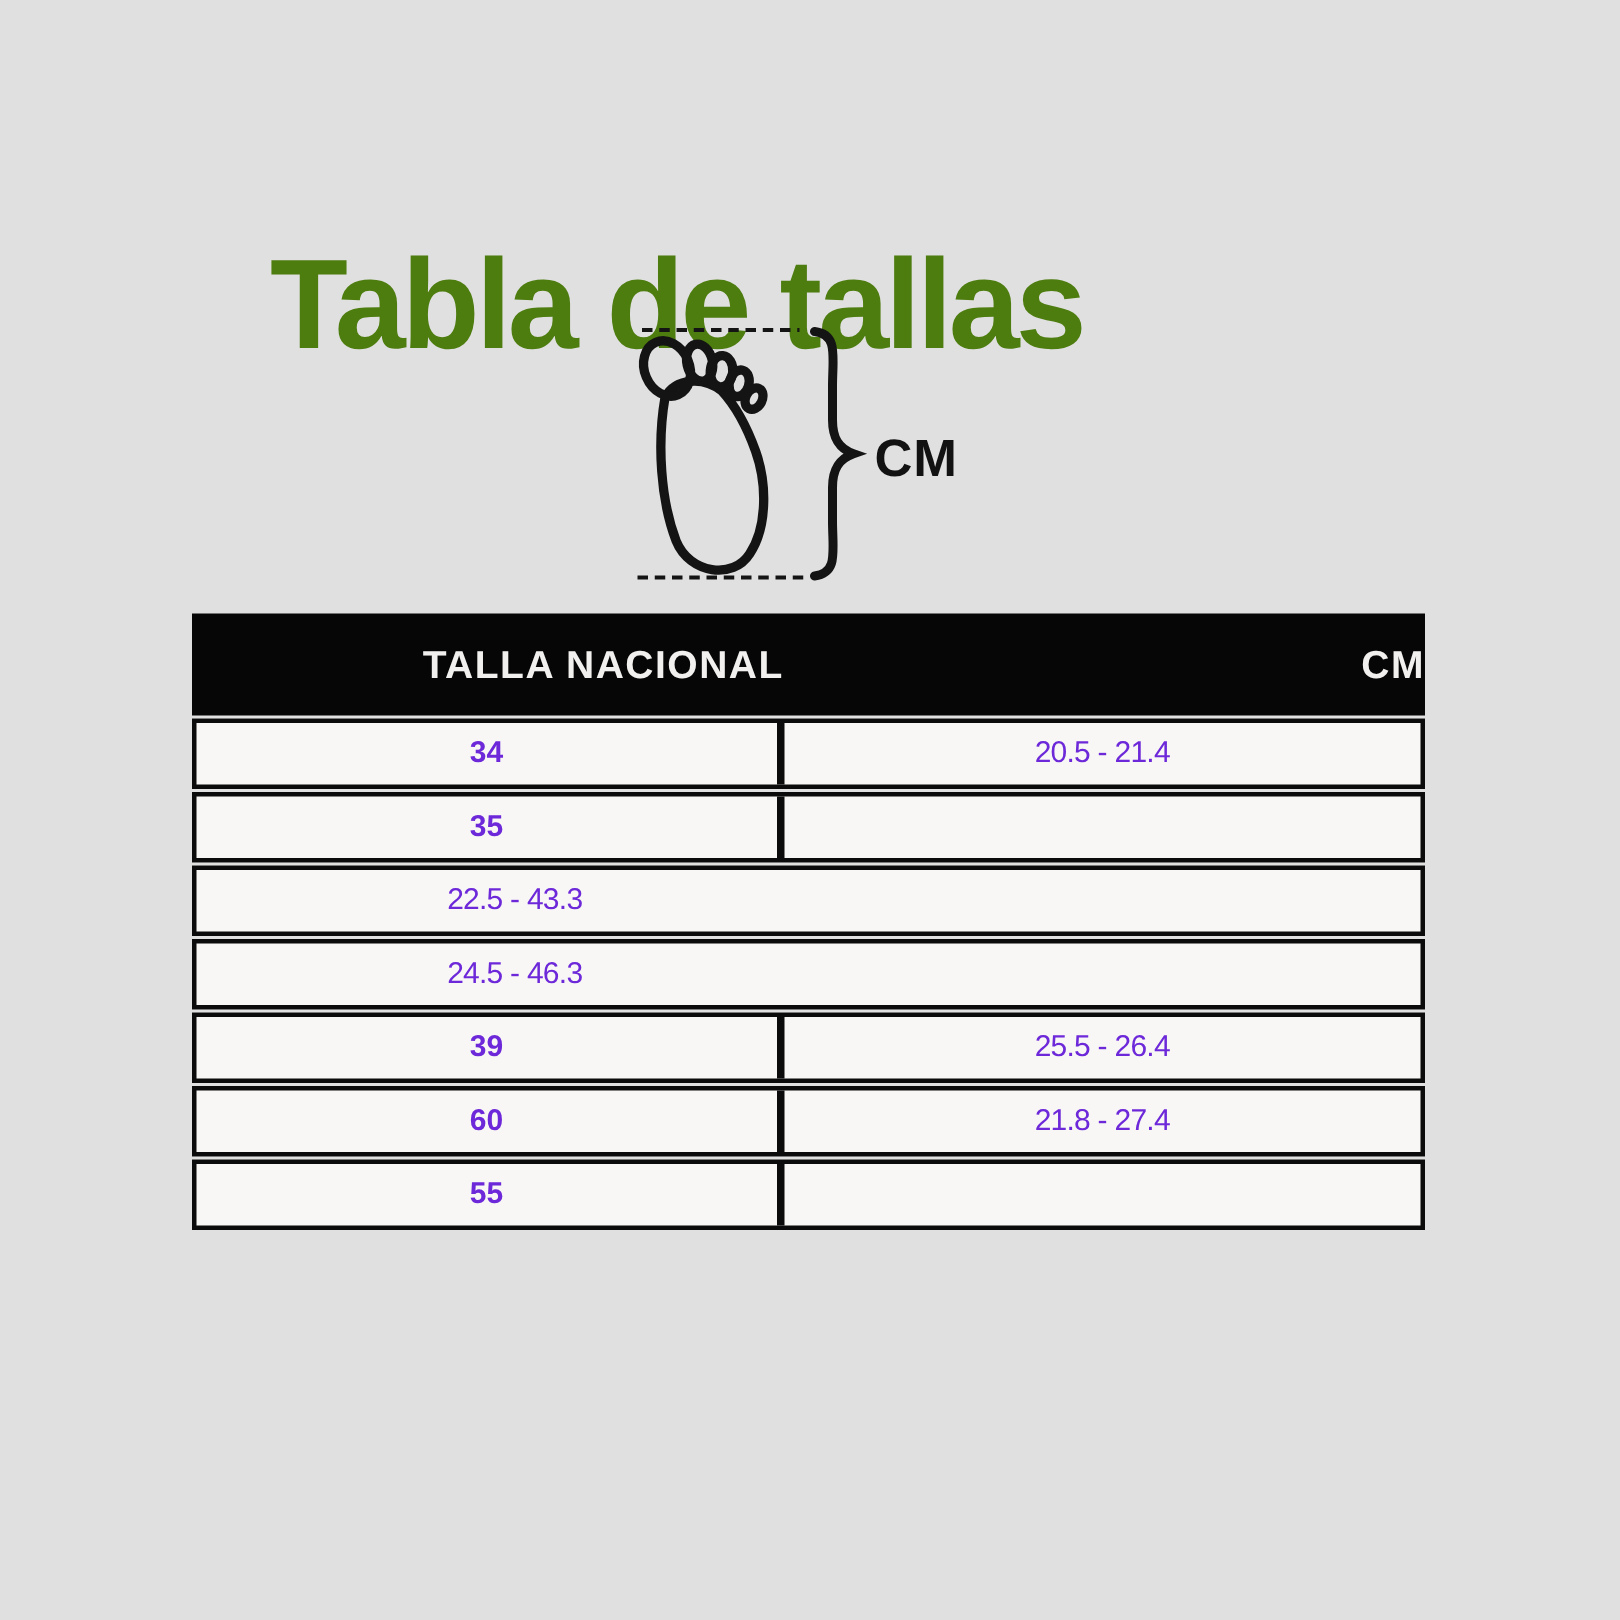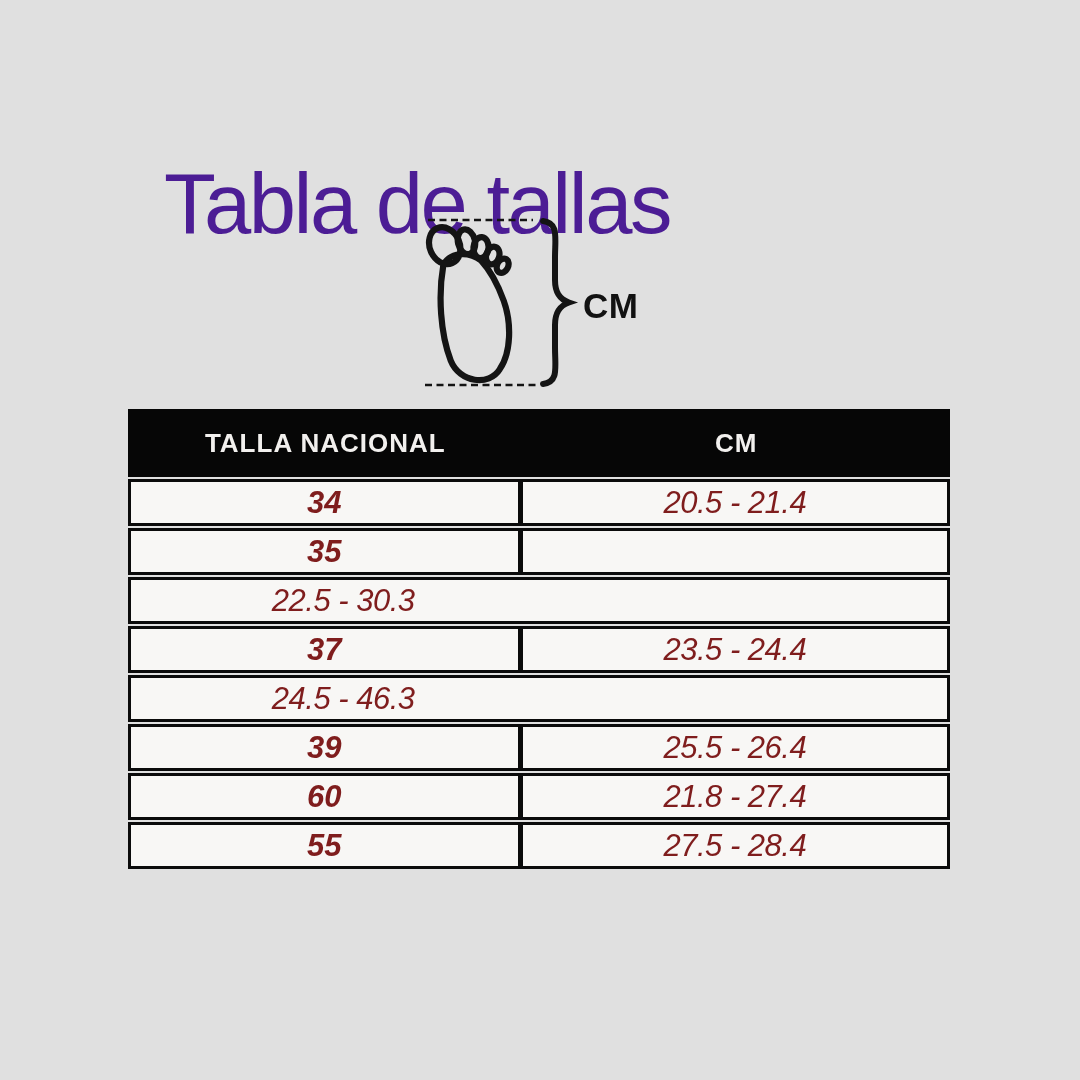--- a/index.html
+++ b/index.html
@@ -10,26 +10,26 @@
   .canvas{
     position:relative;
     width:1080px;height:1080px;
     margin:0 auto;
     background:#e0e0e0;
     overflow:hidden;
   }
   
   .page-title{
     position:absolute;
-    left:164px;top:104px;
+    left:180px;top:104px;
     font-size:85px;
     line-height:1;
-    font-weight:400;
+    font-weight:700;
     letter-spacing:-2.5px;
-    color:#4c1d95;
+    color:#4d7c0f;
   }
   
   .foot-graphic{
     position:absolute;
     left:420px;top:210px;
     width:240px;height:190px;
   }
   .foot-graphic svg{position:absolute;left:0;top:0;}
   .cm-label{
     position:absolute;
@@ -47,42 +47,41 @@
   }
   .thead{
     display:flex;
     height:68px;
     background:#060606;
     color:#f2f0ee;
     font-weight:700;
     font-size:26px;
     letter-spacing:1px;
     align-items:center;
-    text-align:center;
+    text-align:right;
   }
   .thead .hcell{line-height:68px;}
   .hcell.c1{width:48%;}
   .hcell.c2{width:52%;}
   .tbody{margin-top:0;}
   .trow{
     display:flex;
     height:47px;
     margin-top:2px;
     background:#f8f7f5;
     border:3px solid #0b0b0b;
     box-sizing:border-box;
   }
   .cell{
     display:flex;
     align-items:center;
     justify-content:center;
-    font-size:31px;
-    color:#7f1d1d;
+    font-size:20px;
+    color:#6d28d9;
     box-sizing:border-box;
-    font-style:italic;
   }
   .cell.size{
     width:48%;
     font-weight:700;
     border-right:5px solid #0b0b0b;
   }
   .cell.range{
     width:52%;
     font-weight:400;
     letter-spacing:-0.5px;
@@ -124,37 +123,32 @@
     </div>
     <div class="tbody">
         <div class="trow">
           <div class="cell size">34</div>
           <div class="cell range">20.5 - 21.4</div>
         </div>
         <div class="trow">
           <div class="cell size">35</div>
         </div>
         <div class="trow">
-          <div class="cell range">22.5 - 30.3</div>
-        </div>
-        <div class="trow">
-          <div class="cell size">37</div>
-          <div class="cell range">23.5 - 24.4</div>
+          <div class="cell range">22.5 - 43.3</div>
         </div>
         <div class="trow">
           <div class="cell range">24.5 - 46.3</div>
         </div>
         <div class="trow">
           <div class="cell size">39</div>
           <div class="cell range">25.5 - 26.4</div>
         </div>
         <div class="trow">
           <div class="cell size">60</div>
           <div class="cell range">21.8 - 27.4</div>
         </div>
         <div class="trow">
           <div class="cell size">55</div>
-          <div class="cell range">27.5 - 28.4</div>
         </div>
       </div>
   </div>
 
 </div>
 
 </body></html>

